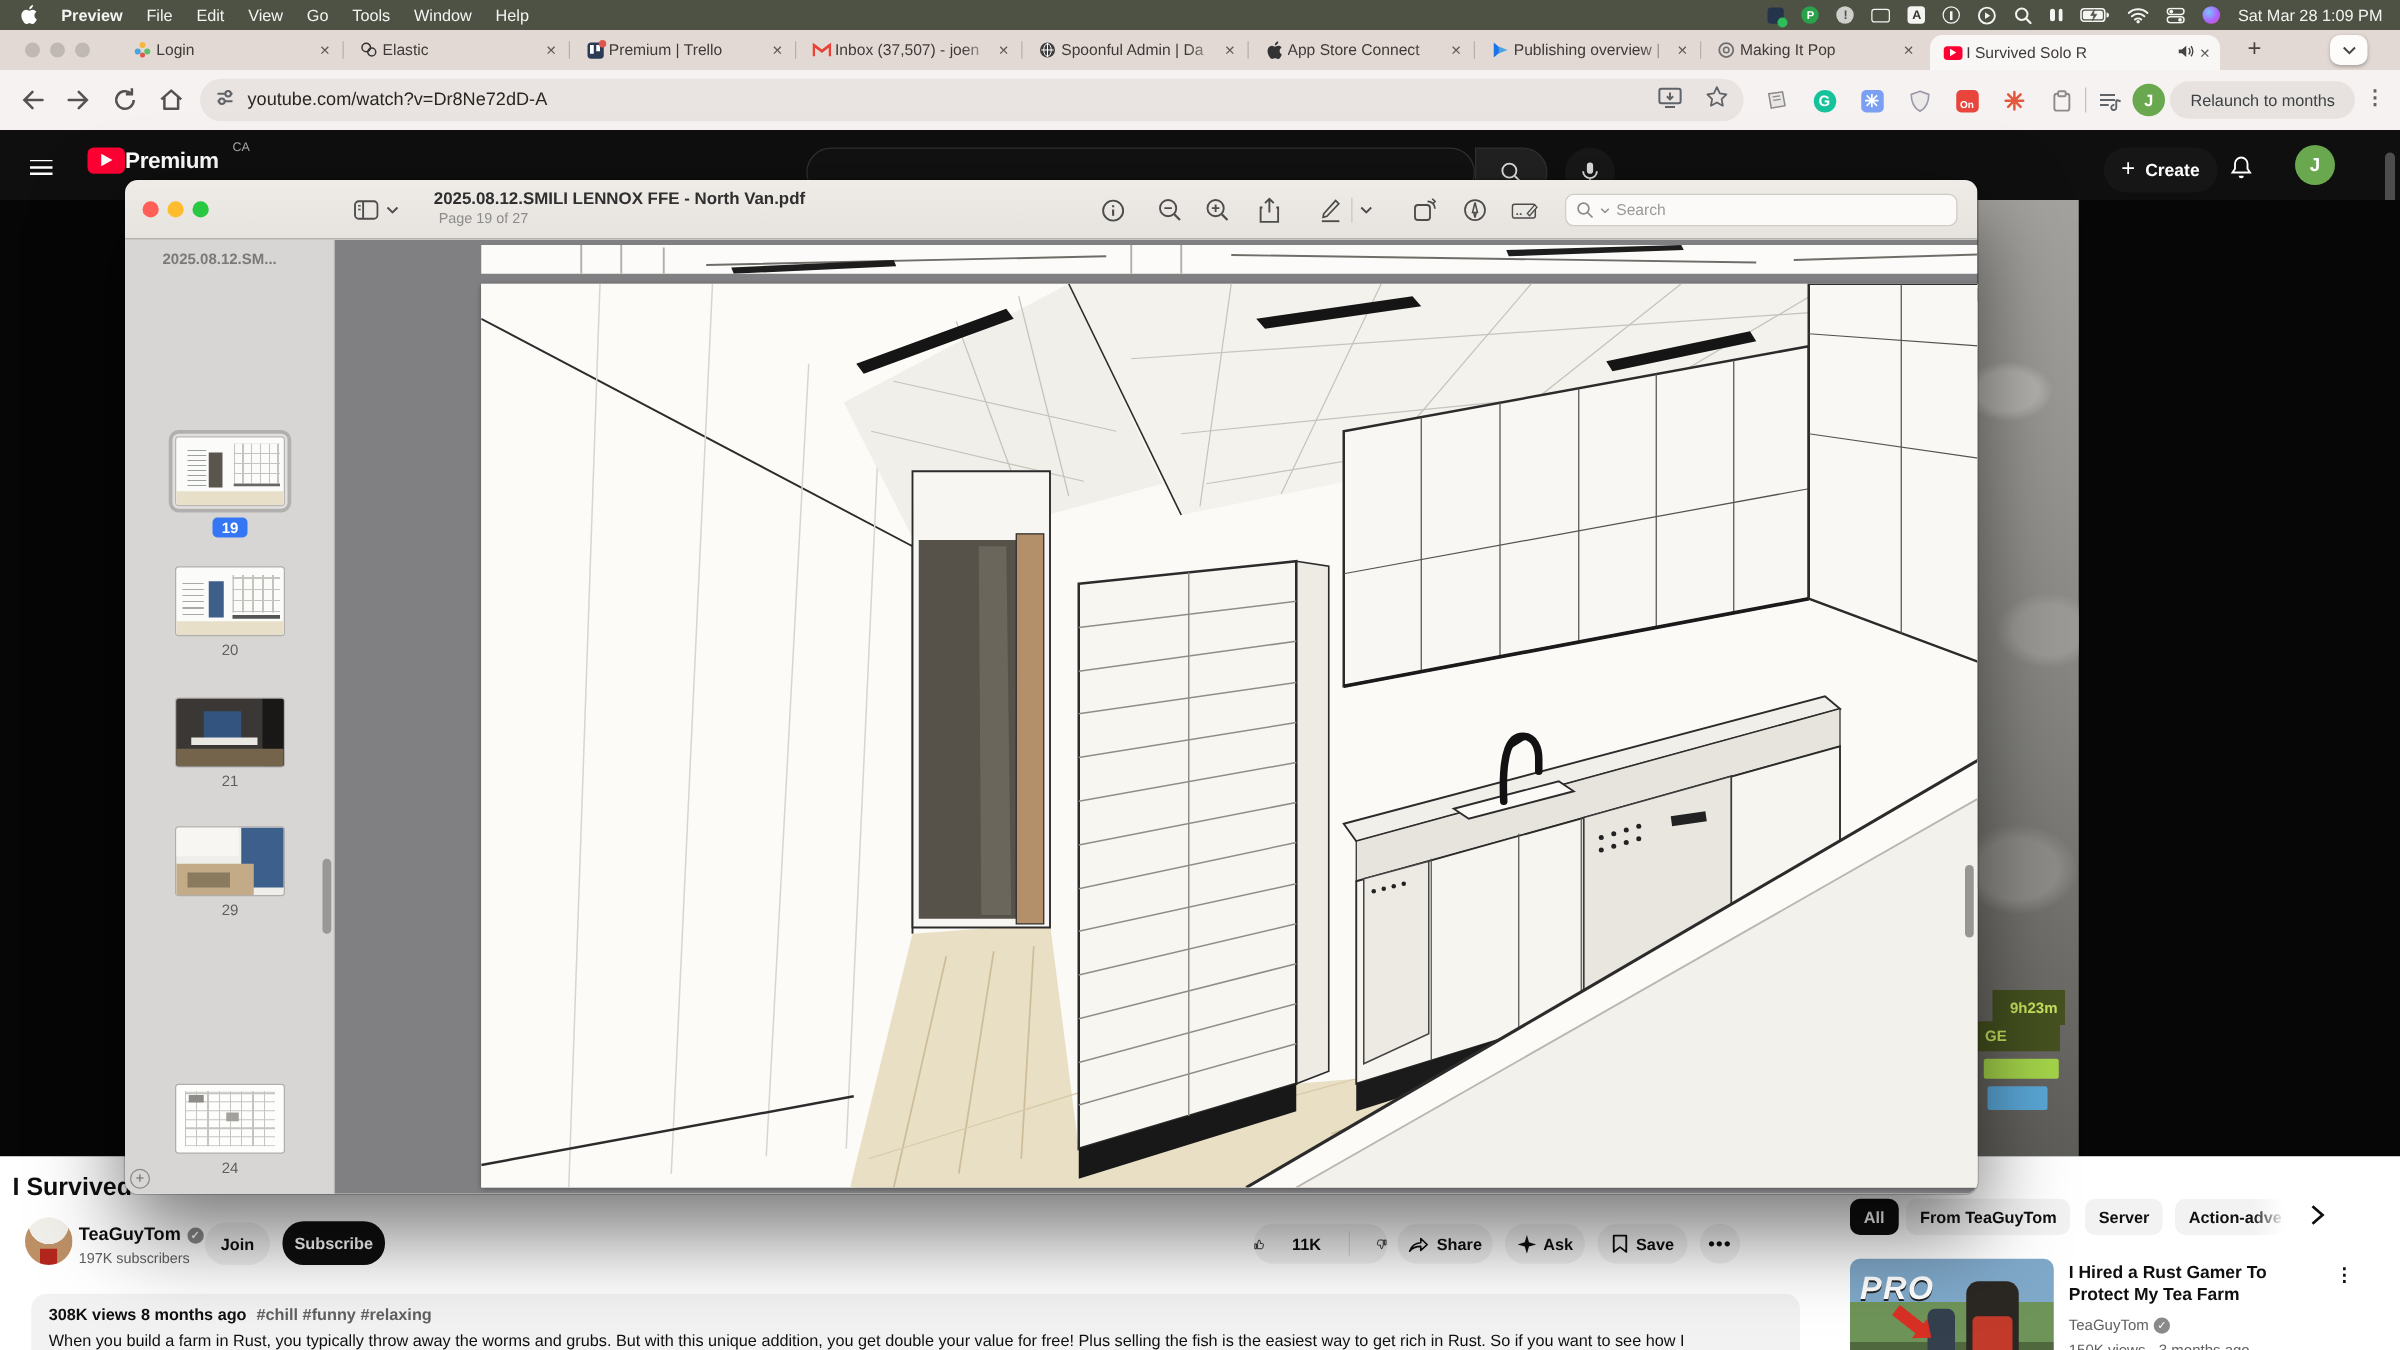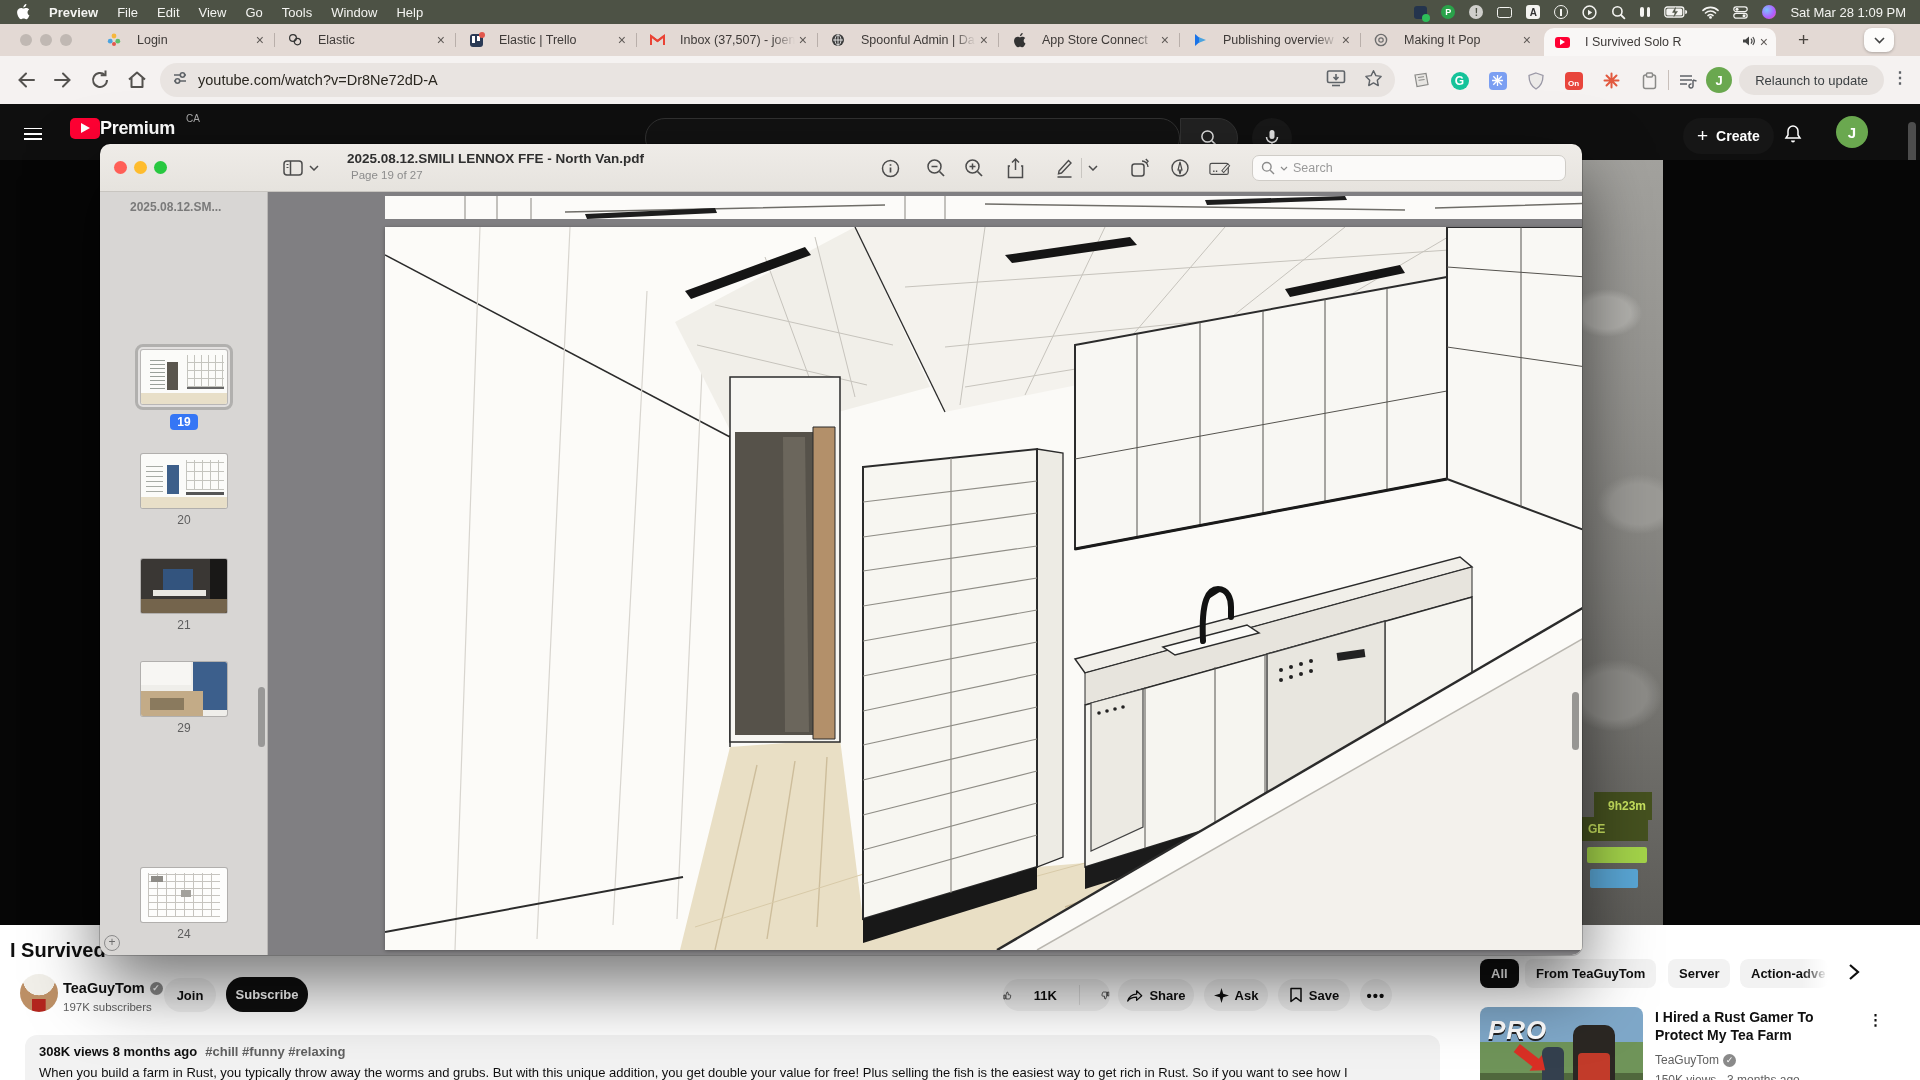--- a/index.html
+++ b/index.html
@@ -11,21 +11,21 @@
   #menubar { position:absolute; top:0; left:0; width:1920px; height:24px; background:#4d5245; color:#f4f4f1; display:flex; align-items:center; font-size:13px; z-index:5; }
   #menubar .left { display:flex; align-items:center; gap:19px; padding-left:16px; }
   #menubar .appname { font-weight:bold; }
   #menubar .right { margin-left:auto; display:flex; align-items:center; gap:14px; padding-right:14px; }
   .mi { display:inline-flex; align-items:center; justify-content:center; height:16px; }
 
   
   #tabstrip { position:absolute; top:24px; left:0; width:1920px; height:32px; background:#e3d9d4; }
   .tlight { position:absolute; top:10px; width:12px; height:12px; border-radius:50%; background:#c0b8b3; }
   .tab { position:absolute; top:0; height:32px; display:flex; align-items:center; padding:0 8px 0 10px; font-size:12.5px; color:#3e3a38; }
-  .tab .ttl { flex:1; white-space:nowrap; overflow:hidden; margin-left:15px; -webkit-mask-image:linear-gradient(90deg,#000 80%,transparent); mask-image:linear-gradient(90deg,#000 80%,transparent); }
+  .tab .ttl { flex:1; white-space:nowrap; overflow:hidden; margin-left:3px; -webkit-mask-image:linear-gradient(90deg,#000 80%,transparent); mask-image:linear-gradient(90deg,#000 80%,transparent); }
   .tab .x { color:#5f5a57; font-size:14px; margin-left:4px; cursor:default; }
   .tab.active { background:#f9f7f6; border-radius:10px 10px 0 0; top:4px; height:28px; }
   .tabdiv { position:absolute; top:9px; width:1px; height:14px; background:#b9afaa; }
   .fav { width:16px; height:16px; flex:0 0 16px; display:inline-flex; align-items:center; justify-content:center; }
 
   #chrometoolbar { position:absolute; top:56px; left:0; width:1920px; height:48px; background:#f5f2f1; }
   .navic { position:absolute; top:12px; width:24px; height:24px; color:#5a5a5a; }
   #urlpill { position:absolute; left:160px; top:7px; width:1235px; height:34px; background:#e9e4e1; border-radius:17px; display:flex; align-items:center; padding:0 12px; }
   #urltext { font-size:14.5px; color:#29261f; margin-left:10px; flex:1; }
   .exticon { position:absolute; top:15px; width:19px; height:19px; display:flex; align-items:center; justify-content:center; }
@@ -233,21 +233,21 @@
     </div>
     <span class="tabdiv" style="left:455px"></span>
     <div class="tab" style="left:458px;width:176px">
       <span class="fav">
           <span style="width:13px;height:13px;background:#2b3a55;border-radius:3px;position:relative;display:inline-block">
             <span style="position:absolute;left:2.5px;top:2.5px;width:3px;height:7px;background:#fff"></span>
             <span style="position:absolute;right:2.5px;top:2.5px;width:3px;height:5px;background:#fff"></span>
             <span style="position:absolute;right:-2px;top:-2px;width:6px;height:6px;border-radius:50%;background:#e2574c"></span>
           </span>
         </span>
-      <span class="ttl">Elastic | Trello</span>
+      <span class="ttl">Premium | Trello</span>
       <span class="x">×</span>
     </div>
     <span class="tabdiv" style="left:636px"></span>
     <div class="tab" style="left:639px;width:176px">
       <span class="fav">
           <svg width="15" height="12" viewBox="0 0 15 12">
             <path d="M1 11 V2 L7.5 7 L14 2 V11" fill="none" stroke="#ea4335" stroke-width="2"></path>
             <path d="M1 2 L7.5 7 L14 2" fill="none" stroke="#ea4335" stroke-width="2"></path>
           </svg>
         </span>
@@ -389,21 +389,21 @@
       </span>
     <span style="position:absolute;left:1668px;top:14px;width:1px;height:20px;background:#c8bfba"></span>
     <span class="exticon" style="left:1678px">
         <svg width="18" height="16" viewBox="0 0 18 16">
           <path d="M1 3 h12 M1 7 h12 M1 11 h7" stroke="#5f6368" stroke-width="1.7"></path>
           <path d="M14 7 v6 a2 2 0 1 1 -1.5-1.9" fill="none" stroke="#5f6368" stroke-width="1.5"></path>
           <path d="M14 7 l3.5 1" stroke="#5f6368" stroke-width="1.5"></path>
         </svg>
       </span>
     <span class="avatar" style="position:absolute;left:1706px;top:11px;width:26px;height:26px;font-size:13px">J</span>
-    <div id="relaunch">Relaunch to update</div>
+    <div id="relaunch">Relaunch to months</div>
     <span style="position:absolute;right:12px;top:12px;color:#5f6368;font-size:16px;letter-spacing:0;font-weight:bold">⋮</span>
   </div>
 
   <div id="ytpage">
     <div id="ytheader">
       <span class="burger" style="position:absolute;left:24px;top:20px">
           <span></span>
           <span></span>
           <span></span>
         </span>

